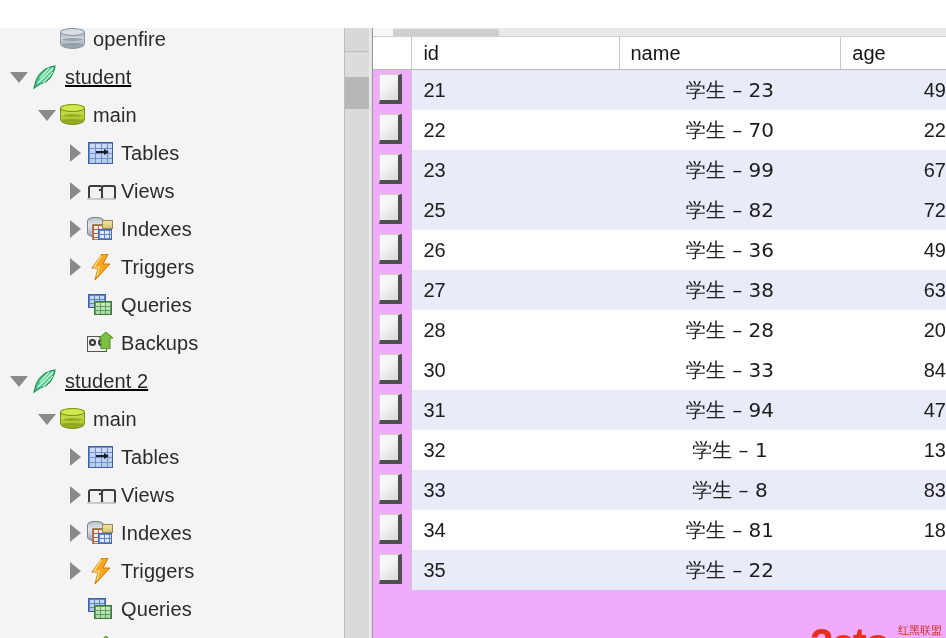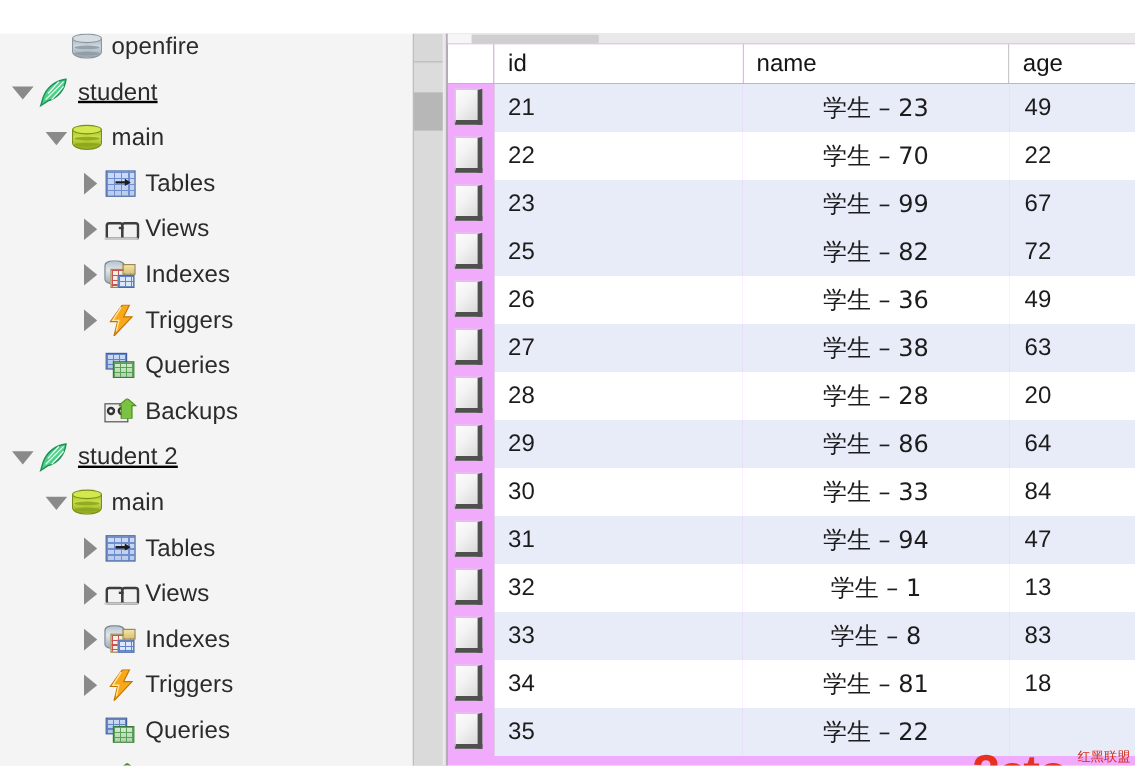--- a/index.html
+++ b/index.html
@@ -322,21 +322,21 @@
   tbody td.cell-id {
     border-left: 1px solid #c8c8c8;
     padding-left: 11px;
     text-align: left;
   }
   tbody td.cell-name {
     text-align: center;
   }
   tbody td.cell-age {
     padding-left: 13px;
-    text-align: left;
+    text-align: right;
   }
   .cjk { font-family: "DejaVu Sans", "Liberation Sans", sans-serif; }
 
   
   .watermark {
     position: absolute;
     right: 2px;
     bottom: 0;
     width: 134px;
     height: 46px;
@@ -663,28 +663,20 @@
             <td class="cell-age">63</td>
           </tr>
           <tr class="even">
             <td class="cell-sel">
               <span class="selbtn"></span>
             </td>
             <td class="cell-id">28</td>
             <td class="cell-name cjk">学生 – 28</td>
             <td class="cell-age">20</td>
           </tr>
-          <tr class="odd">
-            <td class="cell-sel">
-              <span class="selbtn"></span>
-            </td>
-            <td class="cell-id">29</td>
-            <td class="cell-name cjk">学生 – 86</td>
-            <td class="cell-age">64</td>
-          </tr>
           <tr class="even">
             <td class="cell-sel">
               <span class="selbtn"></span>
             </td>
             <td class="cell-id">30</td>
             <td class="cell-name cjk">学生 – 33</td>
             <td class="cell-age">84</td>
           </tr>
           <tr class="odd">
             <td class="cell-sel">

